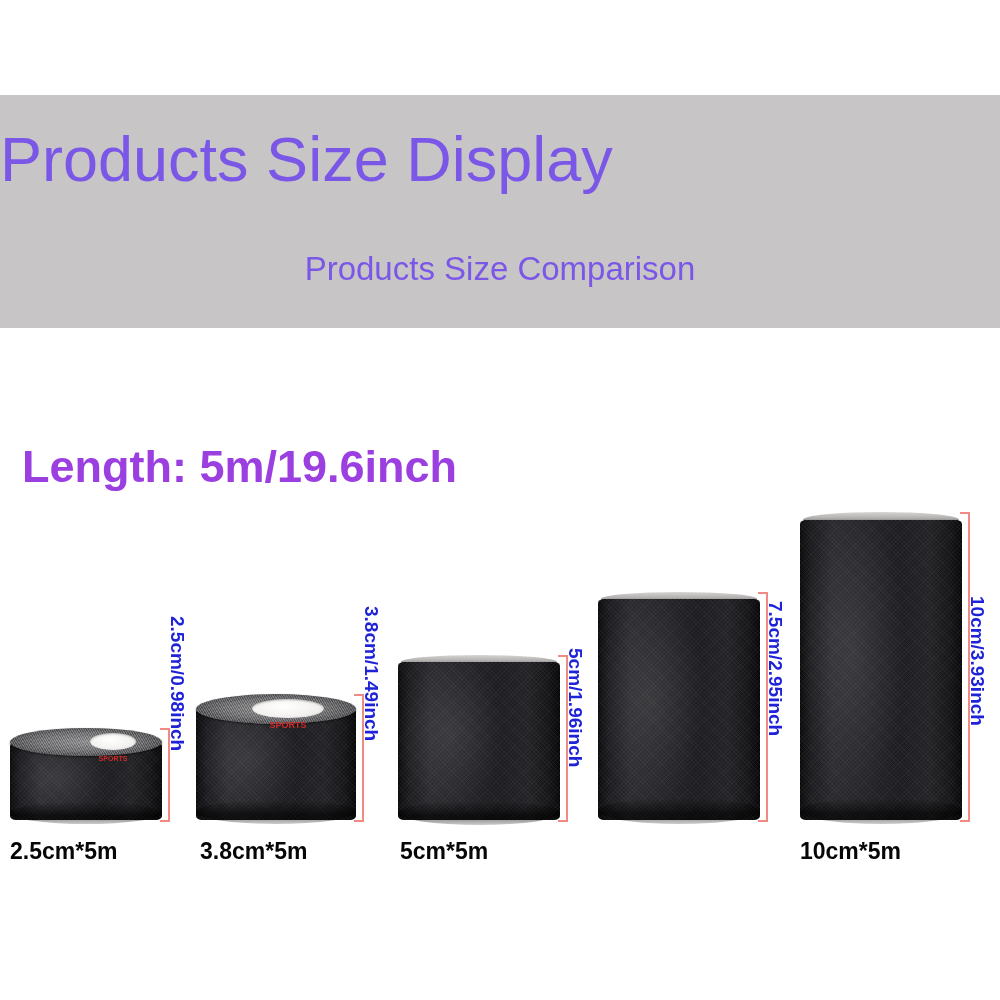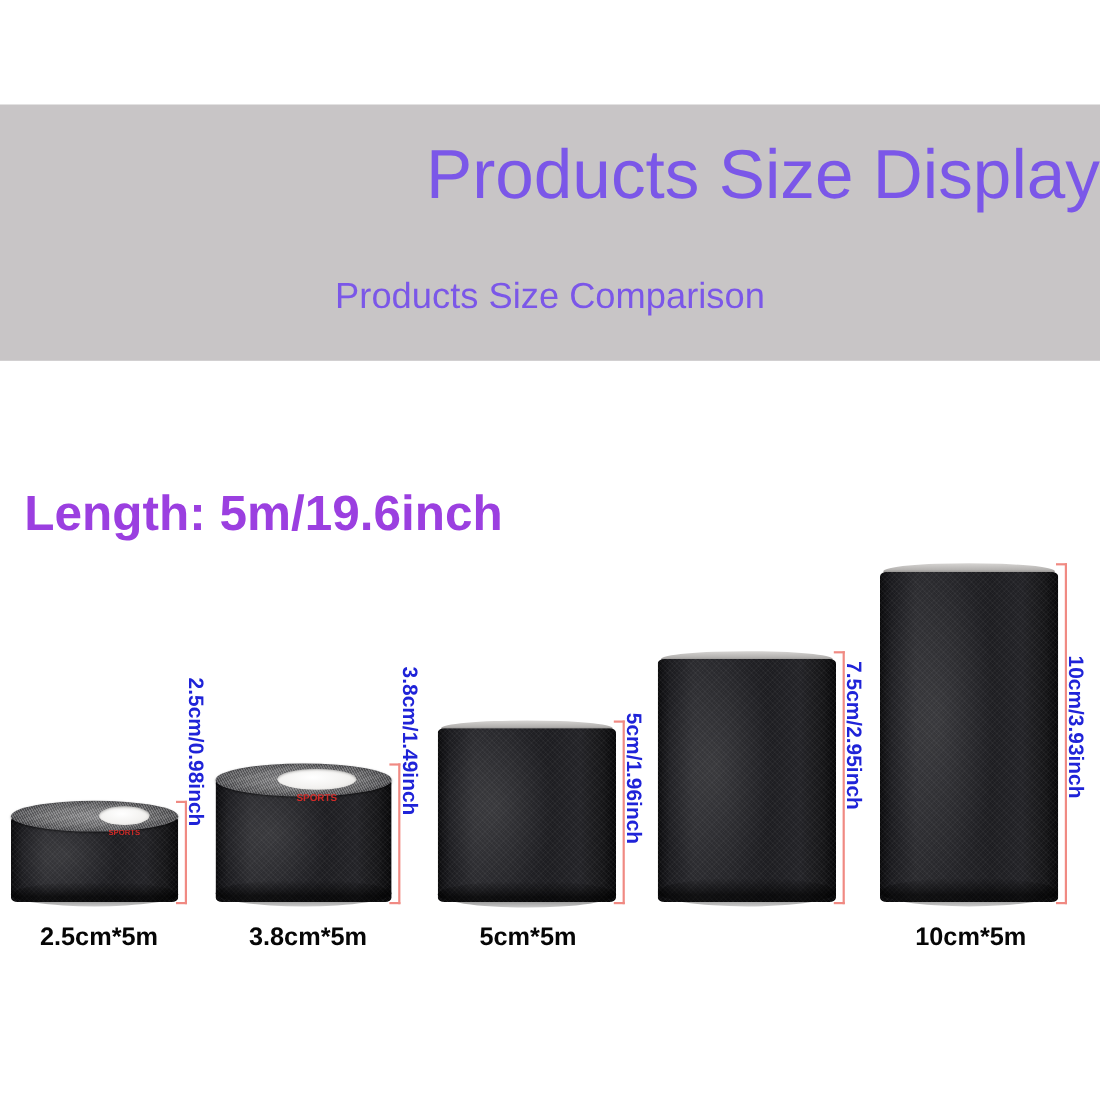--- a/index.html
+++ b/index.html
@@ -26,21 +26,21 @@
     top: 95px;
     width: 1000px;
     height: 233px;
     background: #c8c5c6;
   }
   #header-title {
     position: absolute;
     left: 0;
     top: 28px;
     width: 1000px;
-    text-align: right;
+    text-align: left;
     font-family: "Liberation Sans", sans-serif;
     font-size: 63px;
     font-weight: 400;
     letter-spacing: 0px;
     color: #7b57e8;
     white-space: nowrap;
   }
   #header-subtitle {
     position: absolute;
     left: 0;
@@ -182,21 +182,21 @@
 
   
   .size-label {
     position: absolute;
     top: 838px;
     font-family: "Liberation Sans", sans-serif;
     font-size: 23px;
     font-weight: bold;
     color: #060606;
     white-space: nowrap;
-    text-align: center;
+    text-align: left;
   }
 </style>
 </head>
 <body>
 
 <div id="page">
 
   <div id="header-banner">
     <div id="header-title">Products Size Display</div>
     <div id="header-subtitle">Products Size Comparison</div>

